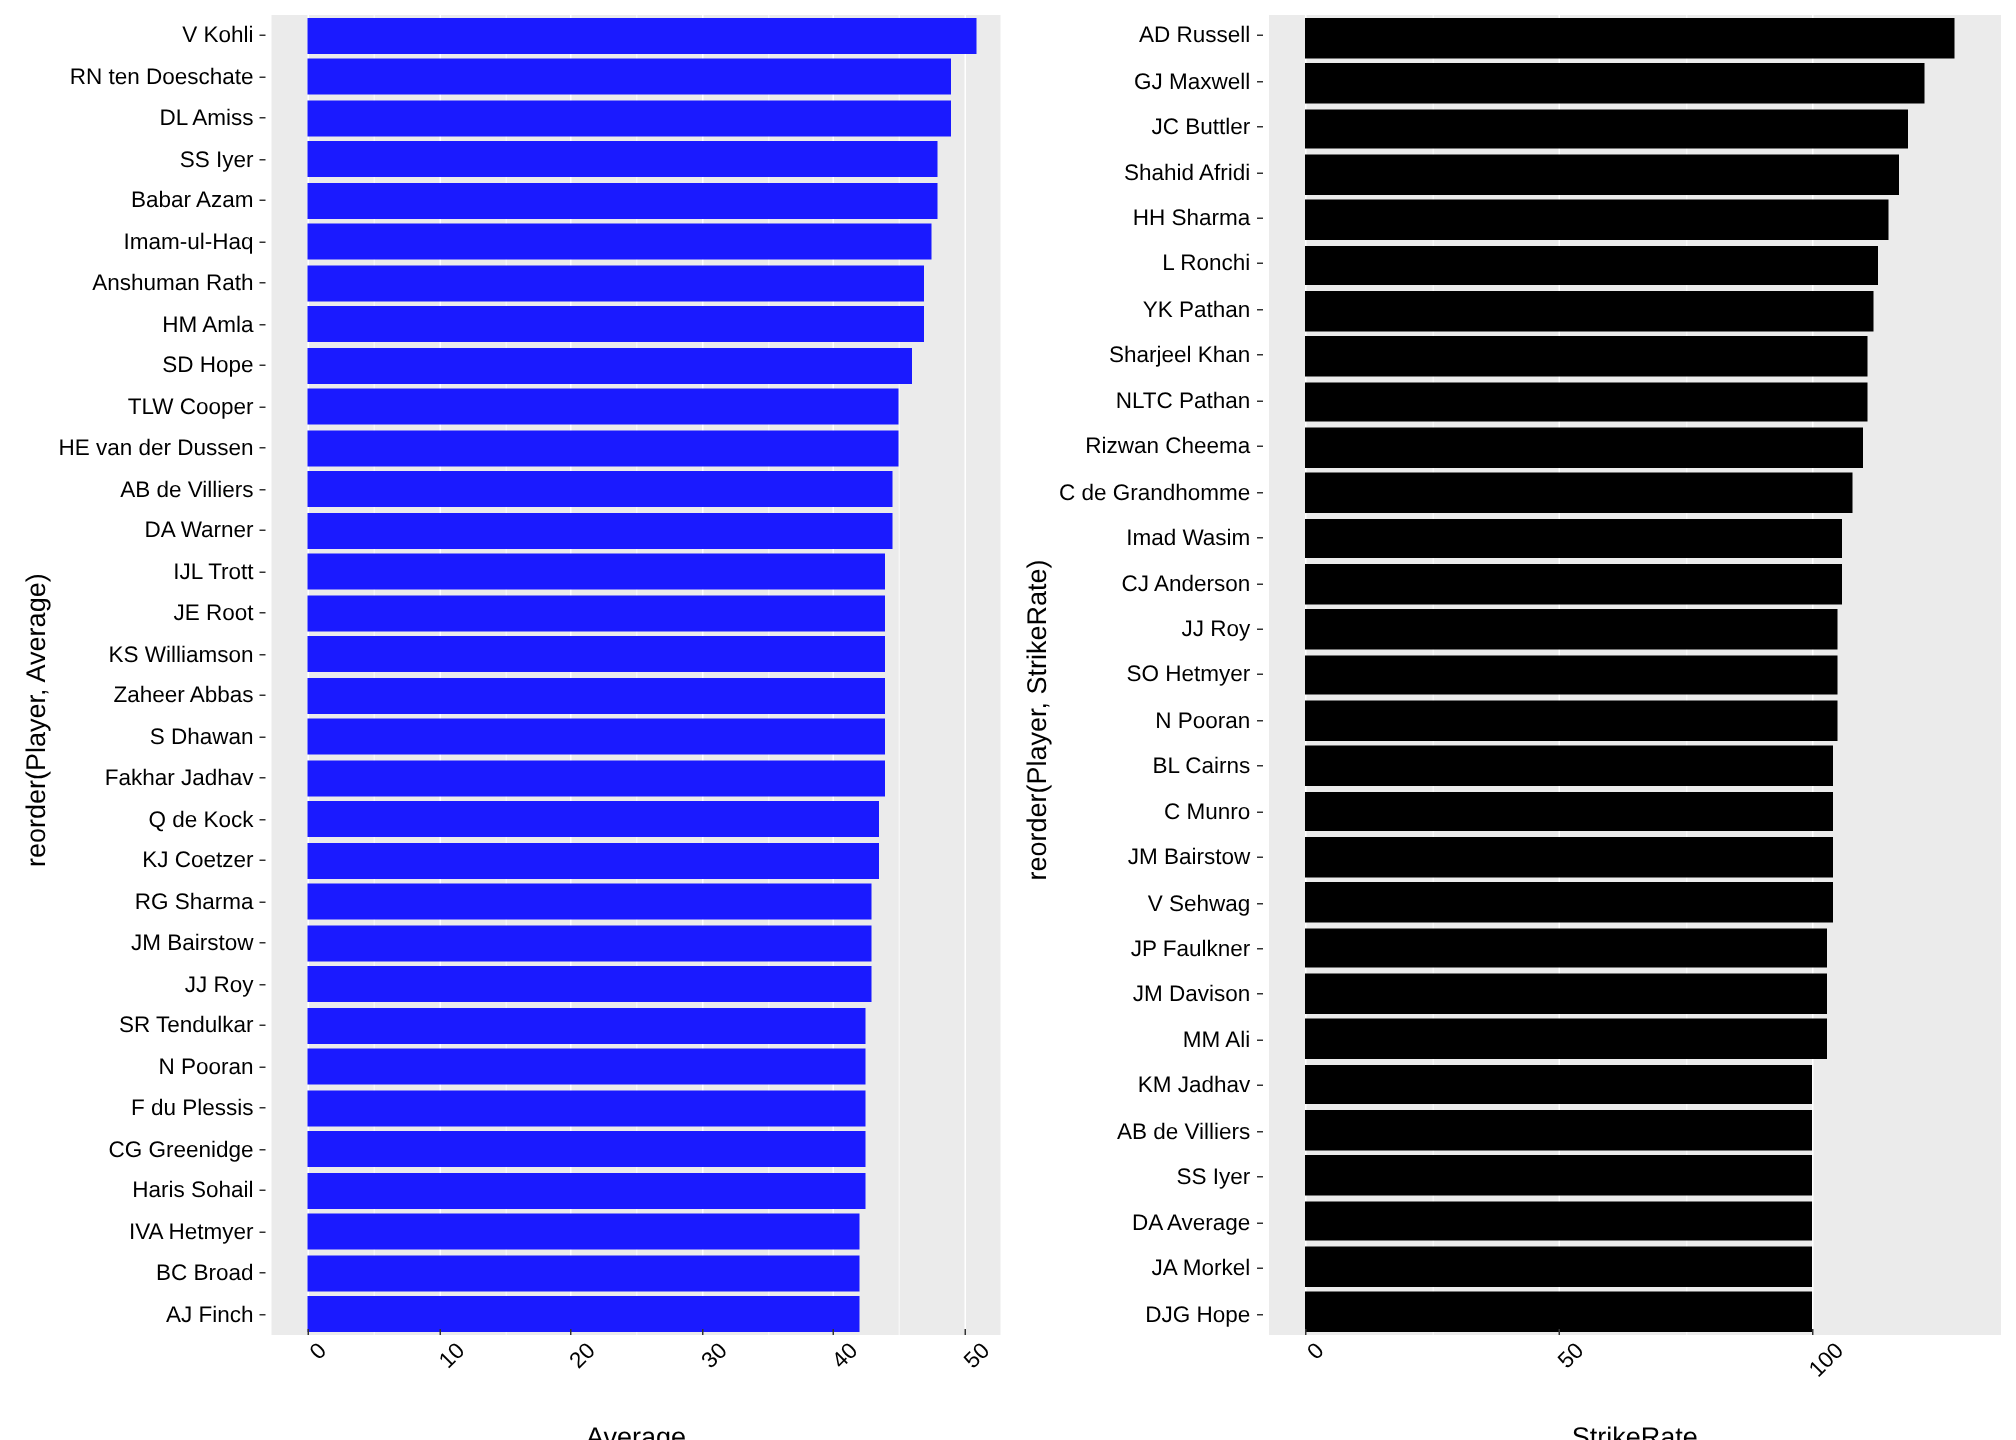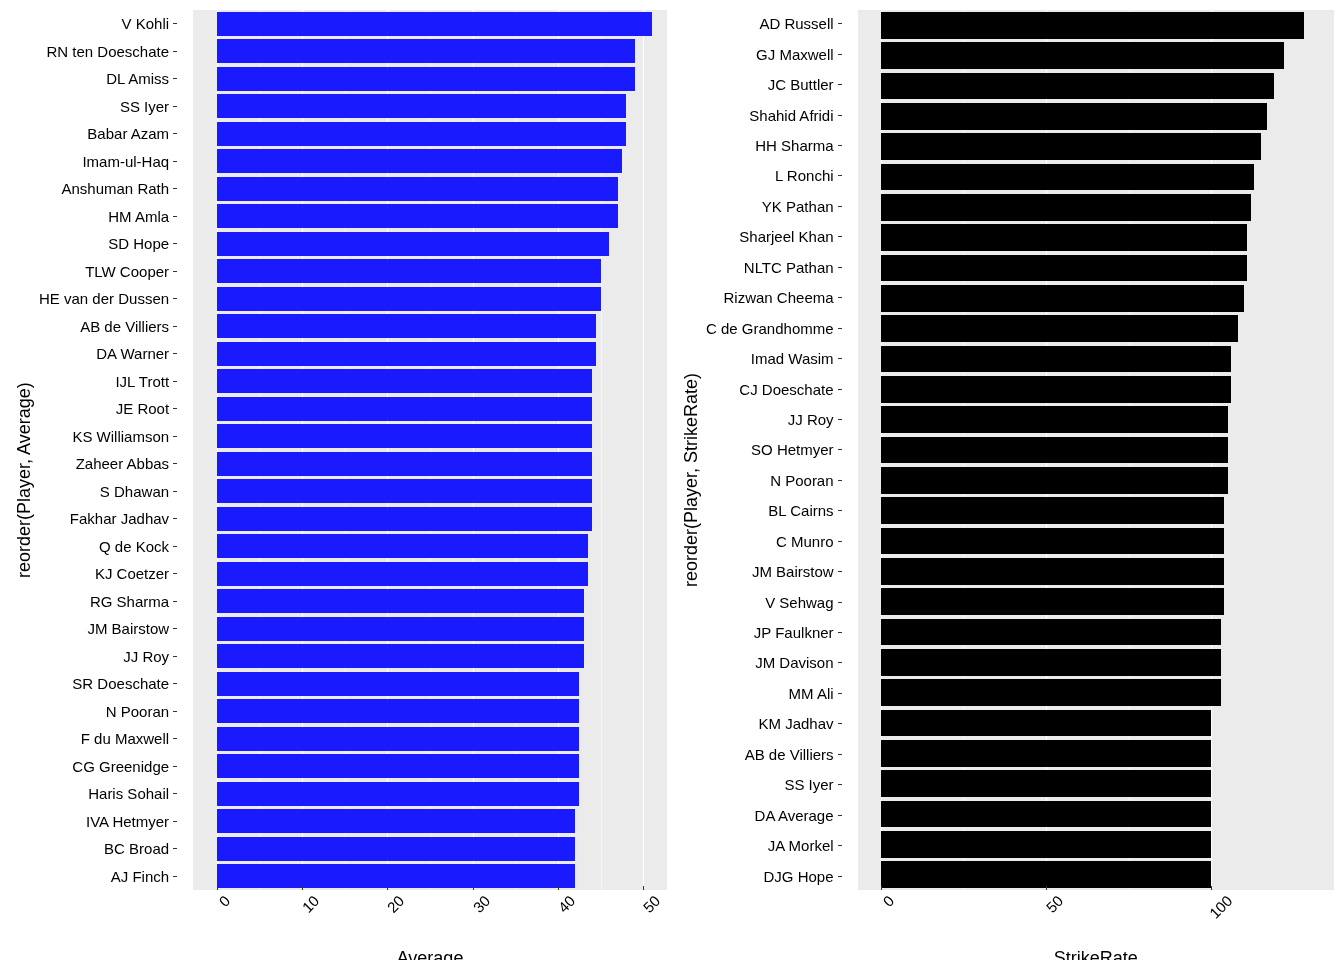--- a/index.html
+++ b/index.html
@@ -27,21 +27,21 @@
     padding: 0 4px;
     display: flex;
     align-items: center;
     justify-content: center;
   }
   .ylabels {
     display: flex;
     flex-direction: column;
     justify-content: space-between;
     align-items: flex-end;
-    padding-right: 16px;
+    padding-right: 4px;
     height: 880px;
     font-size: 15px;
     box-sizing: border-box;
   }
   .ylabels .row {
     height: 27.5px;
     display: flex;
     align-items: center;
     justify-content: flex-end;
     white-space: nowrap;
@@ -217,29 +217,29 @@
       </div>
       <div class="row">
         <span>JM Bairstow</span>
         <span class="tick-mark"></span>
       </div>
       <div class="row">
         <span>JJ Roy</span>
         <span class="tick-mark"></span>
       </div>
       <div class="row">
-        <span>SR Doeschate</span>
+        <span>SR Tendulkar</span>
         <span class="tick-mark"></span>
       </div>
       <div class="row">
         <span>N Pooran</span>
         <span class="tick-mark"></span>
       </div>
       <div class="row">
-        <span>F du Maxwell</span>
+        <span>F du Plessis</span>
         <span class="tick-mark"></span>
       </div>
       <div class="row">
         <span>CG Greenidge</span>
         <span class="tick-mark"></span>
       </div>
       <div class="row">
         <span>Haris Sohail</span>
         <span class="tick-mark"></span>
       </div>
@@ -435,21 +435,21 @@
       </div>
       <div class="row">
         <span>C de Grandhomme</span>
         <span class="tick-mark"></span>
       </div>
       <div class="row">
         <span>Imad Wasim</span>
         <span class="tick-mark"></span>
       </div>
       <div class="row">
-        <span>CJ Doeschate</span>
+        <span>CJ Anderson</span>
         <span class="tick-mark"></span>
       </div>
       <div class="row">
         <span>JJ Roy</span>
         <span class="tick-mark"></span>
       </div>
       <div class="row">
         <span>SO Hetmyer</span>
         <span class="tick-mark"></span>
       </div>

